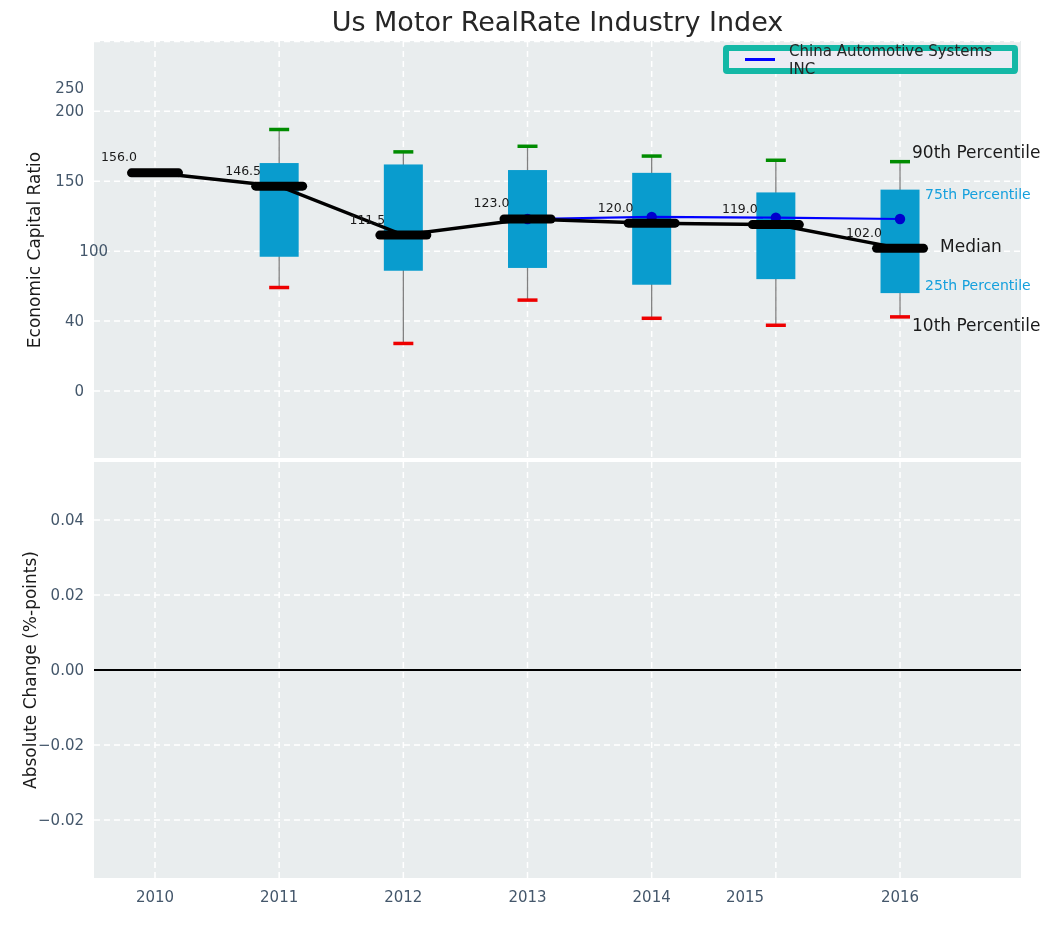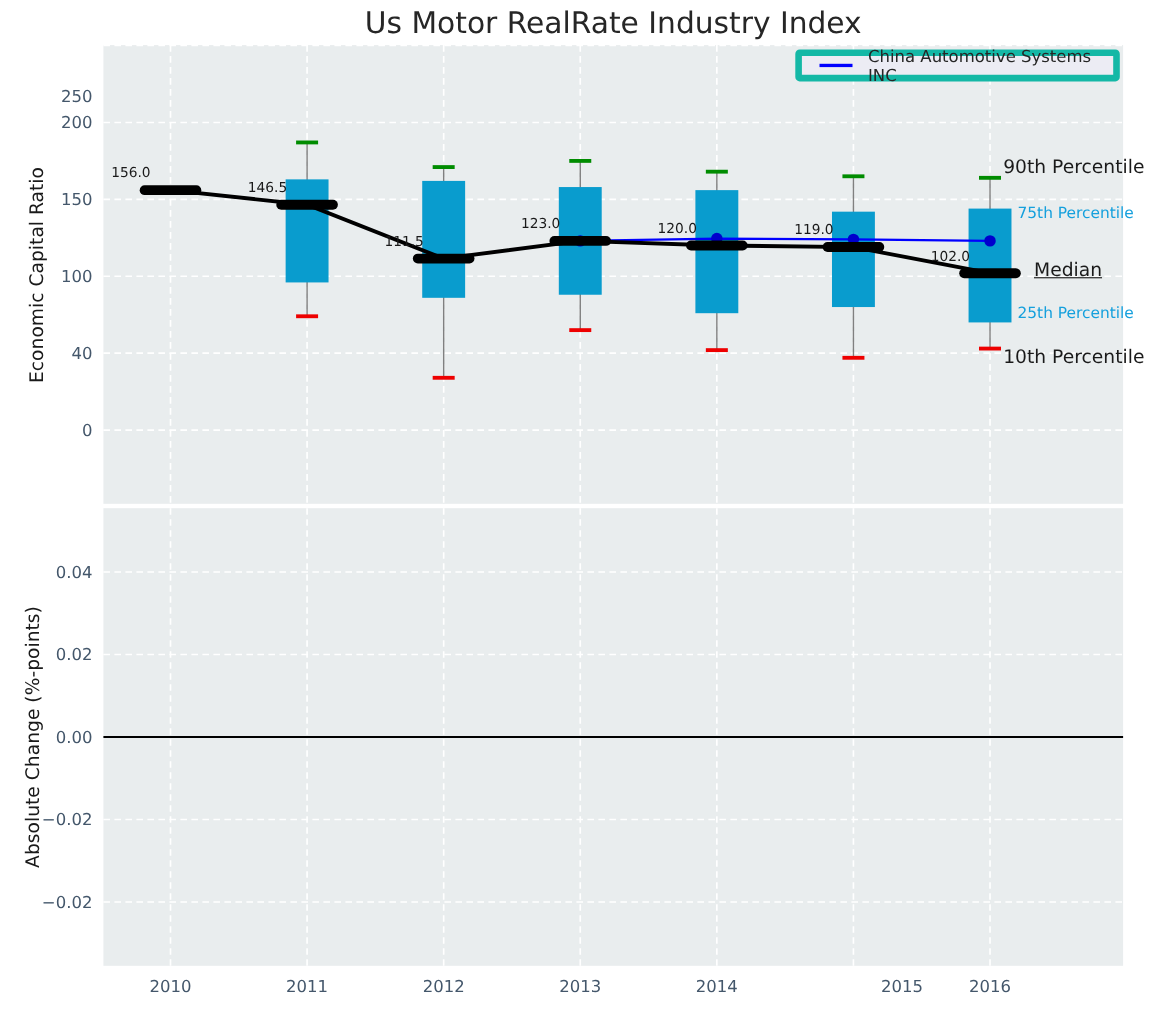--- a/index.html
+++ b/index.html
@@ -125,45 +125,45 @@
       <line stroke="#ffffff" stroke-width="1.5" stroke-dasharray="6 4" x1="0" x2="927" y1="358" y2="358"></line>
       <line x1="0" x2="927" y1="208" y2="208" stroke="#000000" stroke-width="1.8"></line>
     </svg>
 
   <div class="ylab" id="ylabel-top">Economic Capital Ratio</div>
   <div class="ylab" id="ylabel-bot">Absolute Change (%-points)</div>
 
   <div id="yticks-top">
       <div class="tick ytick" style="top: 382px;">0</div>
       <div class="tick ytick" style="top: 312.08px;">40</div>
-      <div class="tick ytick" style="top: 242.16px;">100</div>
+      <div class="tick ytick" style="top: 242.16px; margin-left: 24px;">100</div>
       <div class="tick ytick" style="top: 172.24px;">150</div>
       <div class="tick ytick" style="top: 102.32px;">200</div>
       <div class="tick ytick" style="top: 32.4px; margin-top: 47px;">250</div>
     </div>
   <div id="yticks-bot">
       <div class="tick ytick" style="top: 511px;">0.04</div>
       <div class="tick ytick" style="top: 586px;">0.02</div>
       <div class="tick ytick" style="top: 661px;">0.00</div>
       <div class="tick ytick" style="top: 736px;">−0.02</div>
       <div class="tick ytick" style="top: 811px;">−0.02</div>
     </div>
   <div id="xticks">
       <div class="tick xtick" style="left: 115px; top: 888px;">2010</div>
       <div class="tick xtick" style="left: 239.17px; top: 888px;">2011</div>
       <div class="tick xtick" style="left: 363.34px; top: 888px;">2012</div>
       <div class="tick xtick" style="left: 487.51px; top: 888px; text-align: center;">2013</div>
       <div class="tick xtick" style="left: 611.68px; top: 888px;">2014</div>
-      <div class="tick xtick" style="left: 780px; top: 888px;">2015</div>
+      <div class="tick xtick" style="left: 705px; top: 888px;">2015</div>
       <div class="tick xtick" style="left: 860.02px; top: 888px;">2016</div>
     </div>
   <div id="annots">
       <div class="annot" style="left: 912px; top: 151.662px; color: rgb(26, 26, 26); font-size: 17px;">90th Percentile</div>
       <div class="annot" style="left: 925px; top: 193.63px; color: rgb(21, 160, 221); font-size: 14px;">75th Percentile</div>
-      <div class="annot" style="left: 940px; top: 246.363px; color: rgb(26, 26, 26); font-size: 17px; text-decoration: underline;">Median</div>
+      <div class="annot" style="left: 940px; top: 246.363px; color: rgb(26, 26, 26); font-size: 17px;">Median</div>
       <div class="annot" style="left: 925px; top: 285.112px; color: rgb(21, 160, 221); font-size: 14px;">25th Percentile</div>
       <div class="annot" style="left: 912px; top: 324.885px; color: rgb(26, 26, 26); font-size: 17px;">10th Percentile</div>
     </div>
 
   <div id="legend">
     <span class="sample"></span>
     <span class="label">China Automotive Systems INC</span>
   </div>
 </div>
 

